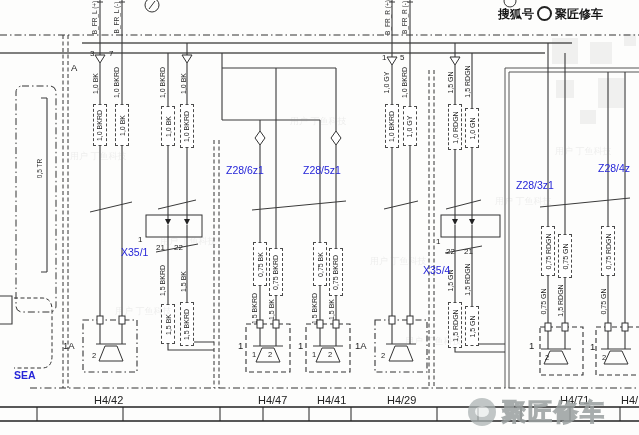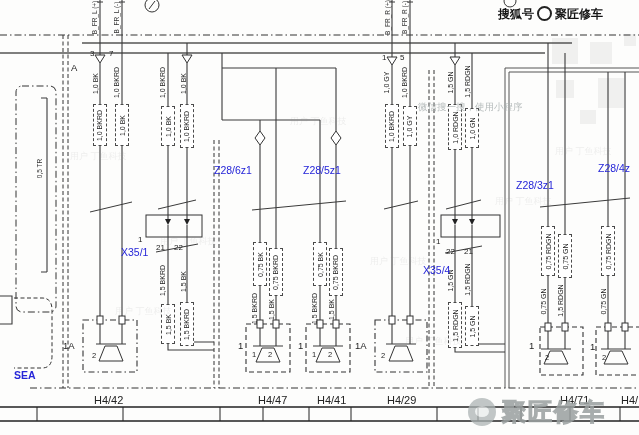--- a/index.html
+++ b/index.html
@@ -311,21 +311,21 @@
       <div class="num" style="left: 90px; top: 49px;">3</div>
       <div class="num" style="left: 109px; top: 49px;">7</div>
       <div class="num" style="left: 382px; top: 53px;">1</div>
       <div class="num" style="left: 400px; top: 53px;">5</div>
       <div class="num" style="left: 138px; top: 235px;">1</div>
       <div class="num" style="left: 156px; top: 243px;">21</div>
       <div class="num" style="left: 174px; top: 243px;">22</div>
       <div class="num" style="left: 436px; top: 237px;">1</div>
       <div class="num" style="left: 446px; top: 247px;">22</div>
       <div class="num" style="left: 464px; top: 247px;">21</div>
-      <div class="blue" style="left: 214px; top: 164px;">Z28/6z1</div>
+      <div class="blue" style="left: 226px; top: 164px;">Z28/6z1</div>
       <div class="blue" style="left: 303px; top: 164px;">Z28/5z1</div>
       <div class="blue" style="left: 516px; top: 179px;">Z28/3z1</div>
       <div class="blue" style="left: 598px; top: 162px;">Z28/4z</div>
       <div class="blue" style="left: 121px; top: 246px;">X35/1</div>
       <div class="blue" style="left: 423px; top: 264px;">X35/4</div>
       <div class="blue" style="left: 14px; top: 369px; font-weight: bold;">SEA</div>
       <div class="boxlab" style="left: 71px; top: 62px;">A</div>
       <div class="boxlab" style="left: 63px; top: 340px;">1A</div>
       <div class="boxlab" style="left: 238px; top: 340px;">1</div>
       <div class="boxlab" style="left: 298px; top: 340px;">1</div>
@@ -349,21 +349,20 @@
       <div class="bgtext" style="left: 70px; top: 150px;">用户 丁鱼科技</div>
       <div class="bgtext" style="left: 160px; top: 235px;">用户 丁鱼科技</div>
       <div class="bgtext" style="left: 290px; top: 115px;">用户 丁鱼科技</div>
       <div class="bgtext" style="left: 370px; top: 255px;">用户 丁鱼科技</div>
       <div class="bgtext" style="left: 495px; top: 195px;">用户 丁鱼科技</div>
       <div class="bgtext" style="left: 115px; top: 305px;">用户 丁鱼科技</div>
       <div class="bgtext" style="left: 405px; top: 335px;">用户 丁鱼科技</div>
       <div class="bgtext" style="left: 555px; top: 145px;">用户 丁鱼科技</div>
     </div>
 
-  <div class="wechat">微信搜一搜，使用小程序</div>
   <div class="sohu">
     <span>搜狐号</span>
     <span class="sohu-logo"></span>
     <span>聚匠修车</span>
   </div>
   <div class="blogo">
     <span class="panda"></span>
     <span class="outline-txt">聚匠修车</span>
   </div>
 </div>

